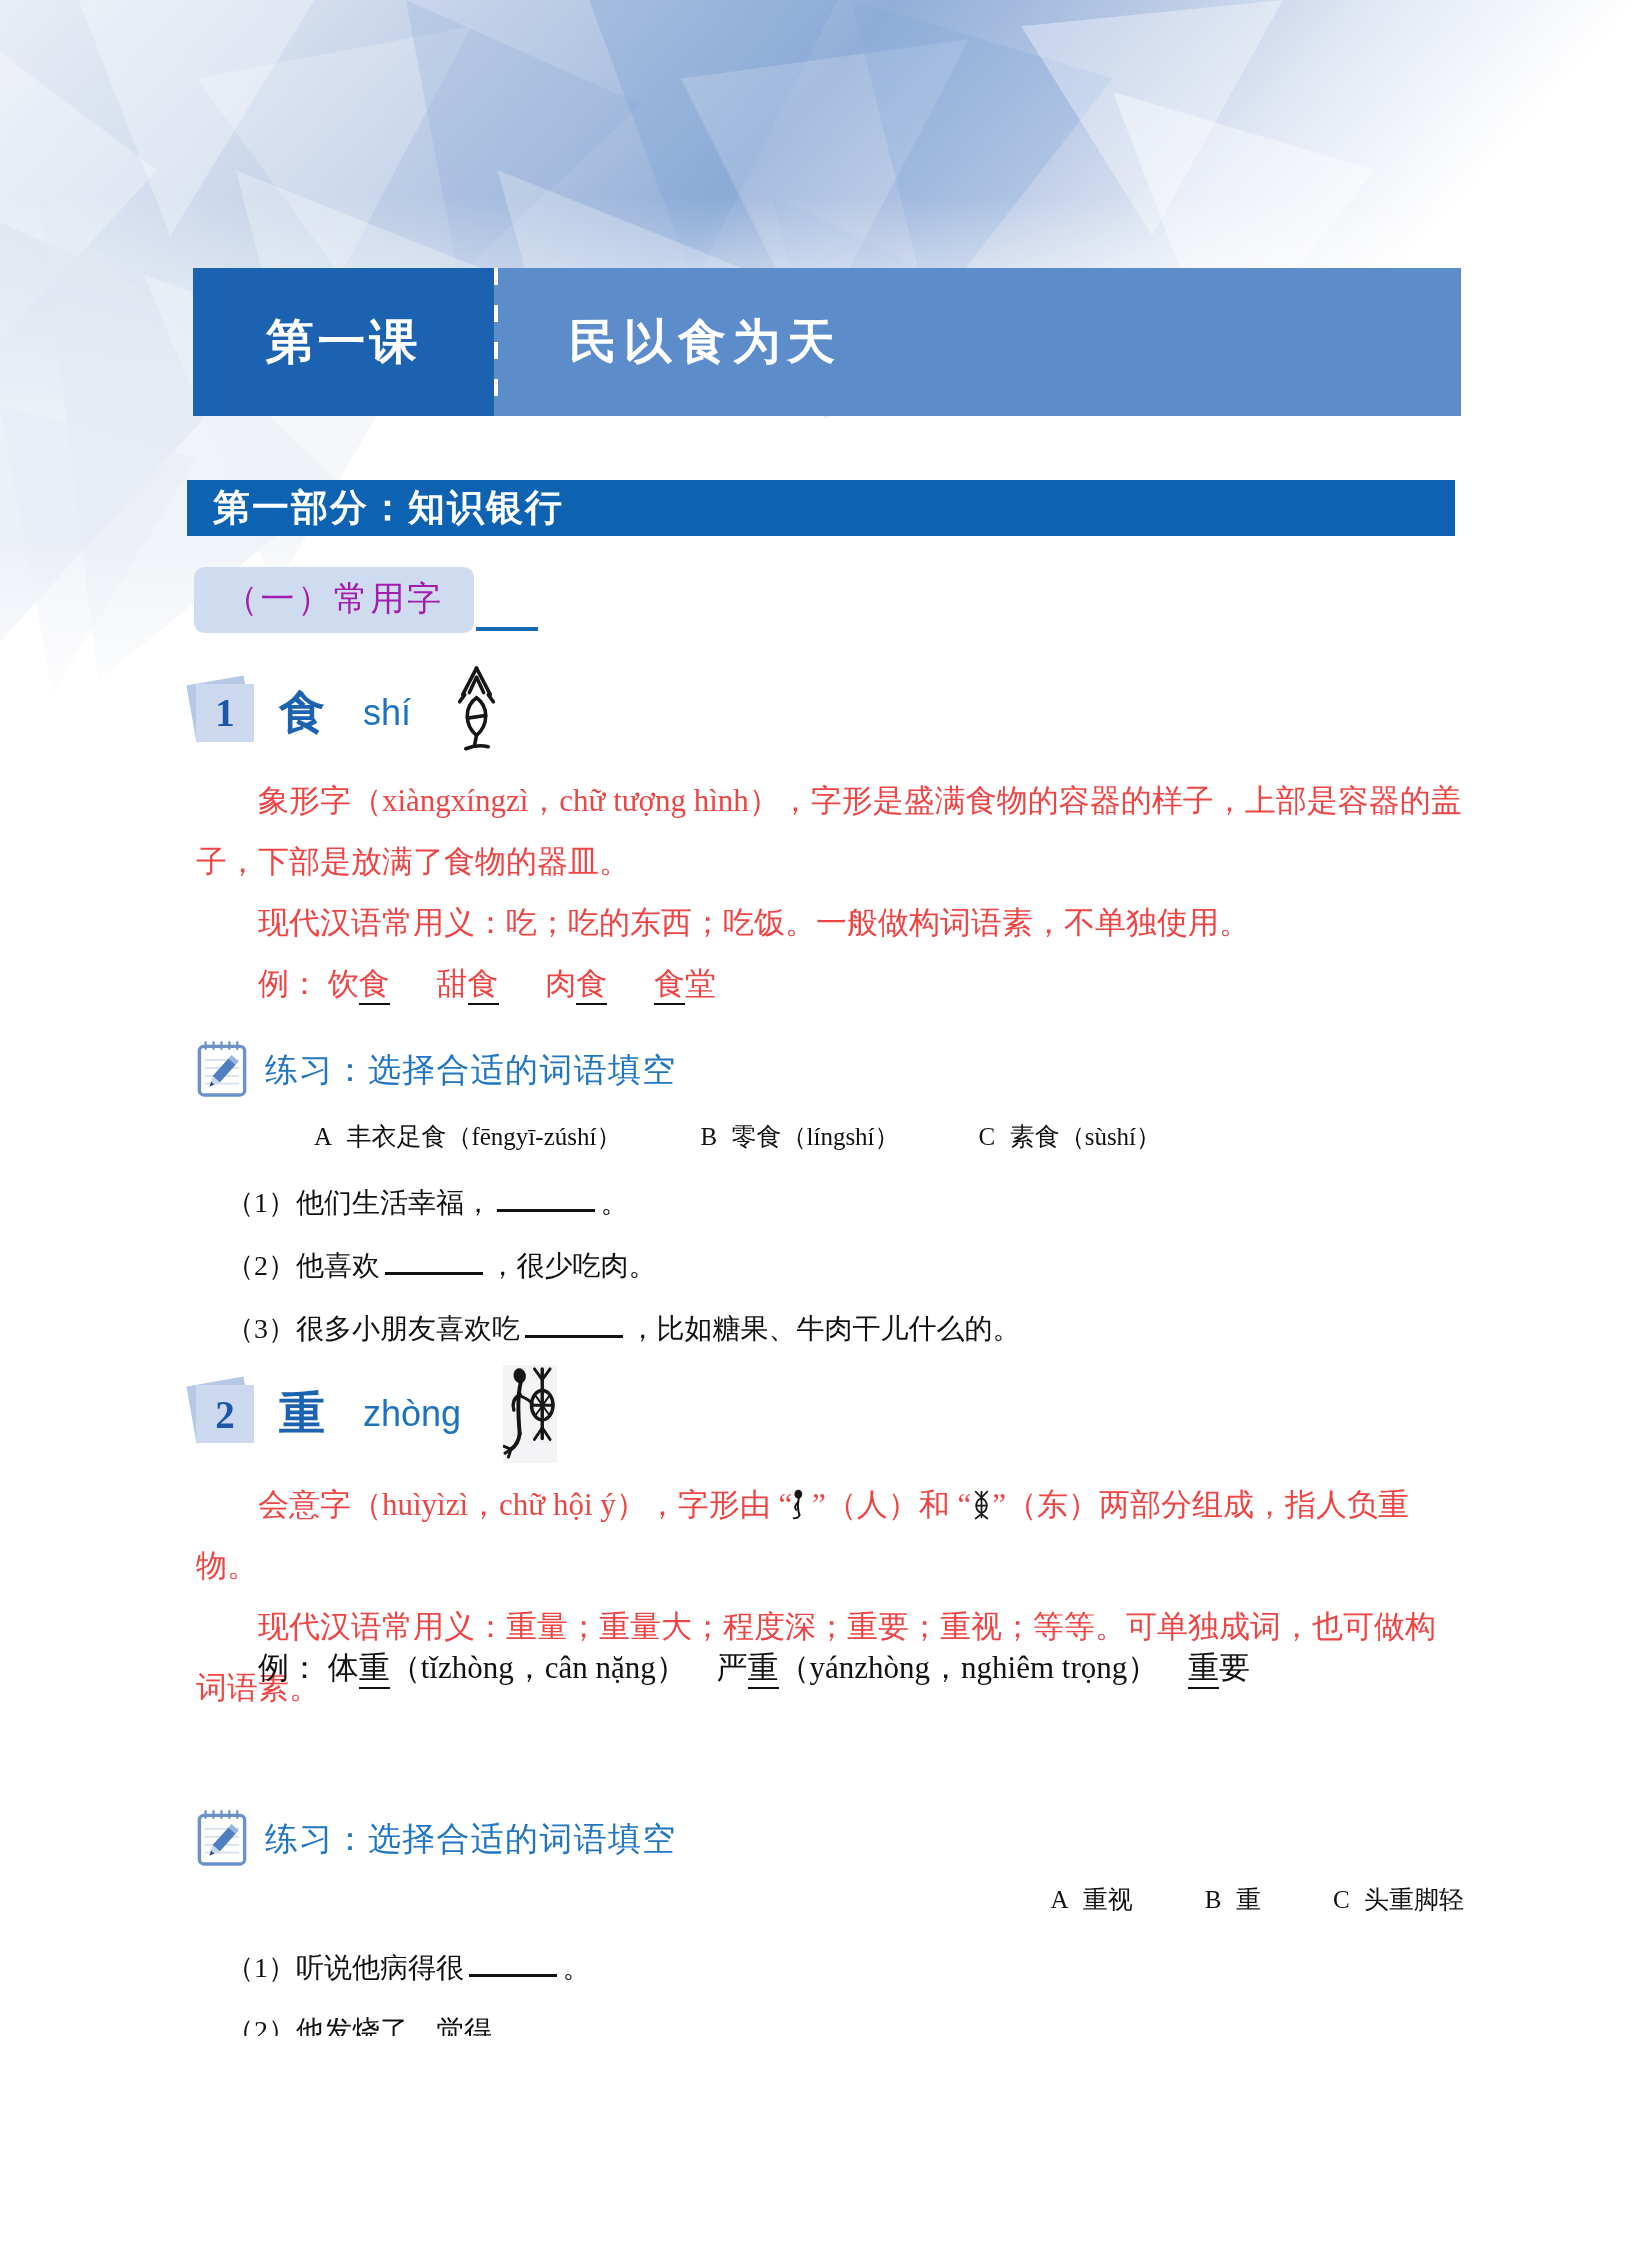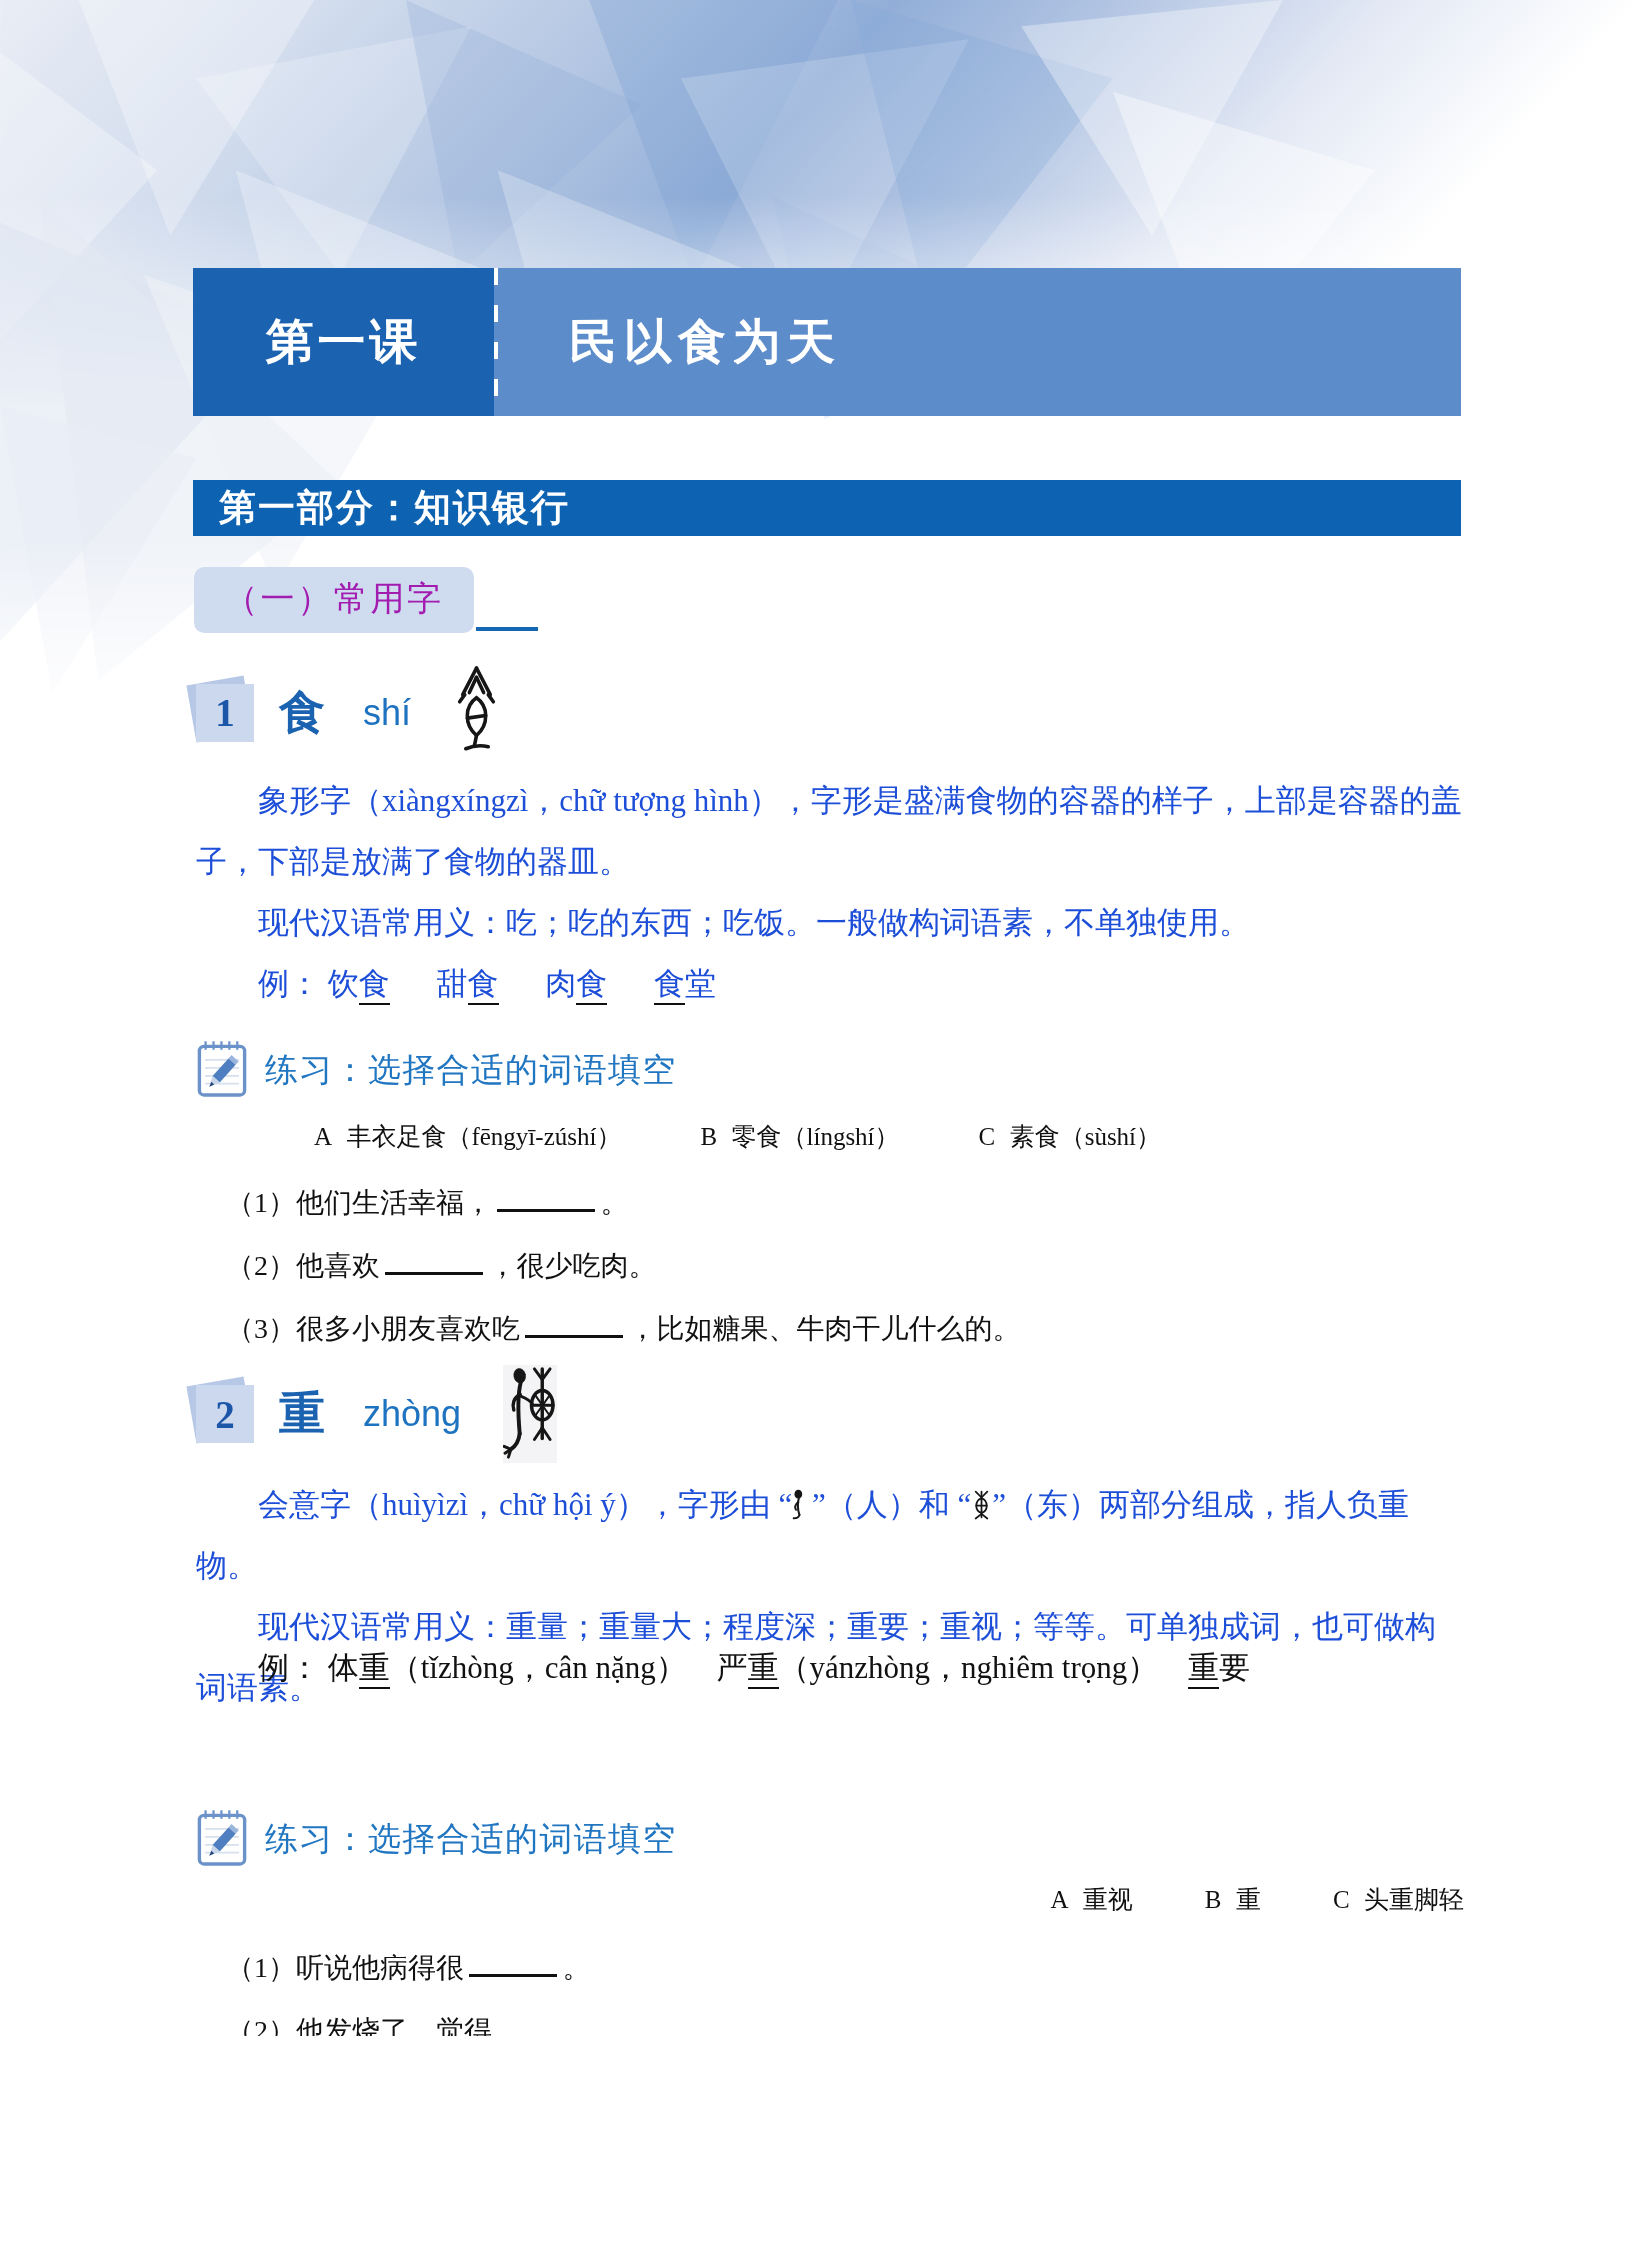--- a/index.html
+++ b/index.html
@@ -31,21 +31,21 @@
   }
   .title-right {
     flex:1; background:#5c8cc9; display:flex; align-items:center;
     padding-left:71px; color:#ffffff;
     font-family:"Liberation Sans","DejaVu Sans",sans-serif;
     font-size:48px; font-weight:bold; letter-spacing:6.5px;
   }
 
   
   .section-bar {
-    left:193px; top:480px; width:1268px; height:56px; background:#0d63b1;
+    left:187px; top:480px; width:1268px; height:56px; background:#0d63b1;
     display:flex; align-items:center; padding-left:26px;
     color:#ffffff; font-family:"Liberation Sans","DejaVu Sans",sans-serif;
     font-size:37px; font-weight:bold; letter-spacing:2px;
   }
 
   
   .chip-row { left:194px; top:567px; display:flex; align-items:flex-end; }
   .chip {
     background:#cfdcf0; border-radius:10.5px; padding:9.2px 30px 10.5px 30px;
     color:#a21caf; font-family:Liberation Serif, serif;
@@ -60,21 +60,21 @@
   .badge-front {
     position:absolute; left:0; top:0; width:58px; height:58px; background:#cbd8ee;
     display:flex; align-items:center; justify-content:center;
     color:#1c56a8; font-size:39px; font-weight:bold;
   }
   .entry-hanzi { margin-left:25px; color:#1b63b0; font-size:46px; font-weight:bold; }
   .entry-pinyin { margin-left:38px; color:#1d73c0; font-family:"Liberation Sans","DejaVu Sans",sans-serif; font-size:36px; }
   .entry-glyph { margin-left:42px; line-height:0; }
 
   
-  .bodytext { width:1268px; font-size:31px; line-height:61px; color:#1d4ed8; }
+  .bodytext { width:1268px; font-size:31px; line-height:61px; color:#ef4444; }
   .bodytext p.indent { text-indent:62px; }
   .ex-line { text-indent:62px; margin-top:0; }
   .word { margin-right:39px; }
   .uchar { border-bottom:2.6px solid #111; padding-bottom:2px; }
   .word-note { margin-right:22px; }
 
   
   .ex-head { display:flex; align-items:center; }
   .ex-head .ex-title { margin-left:17px; color:#2176c1; font-size:33px; letter-spacing:1.3px; }
 

